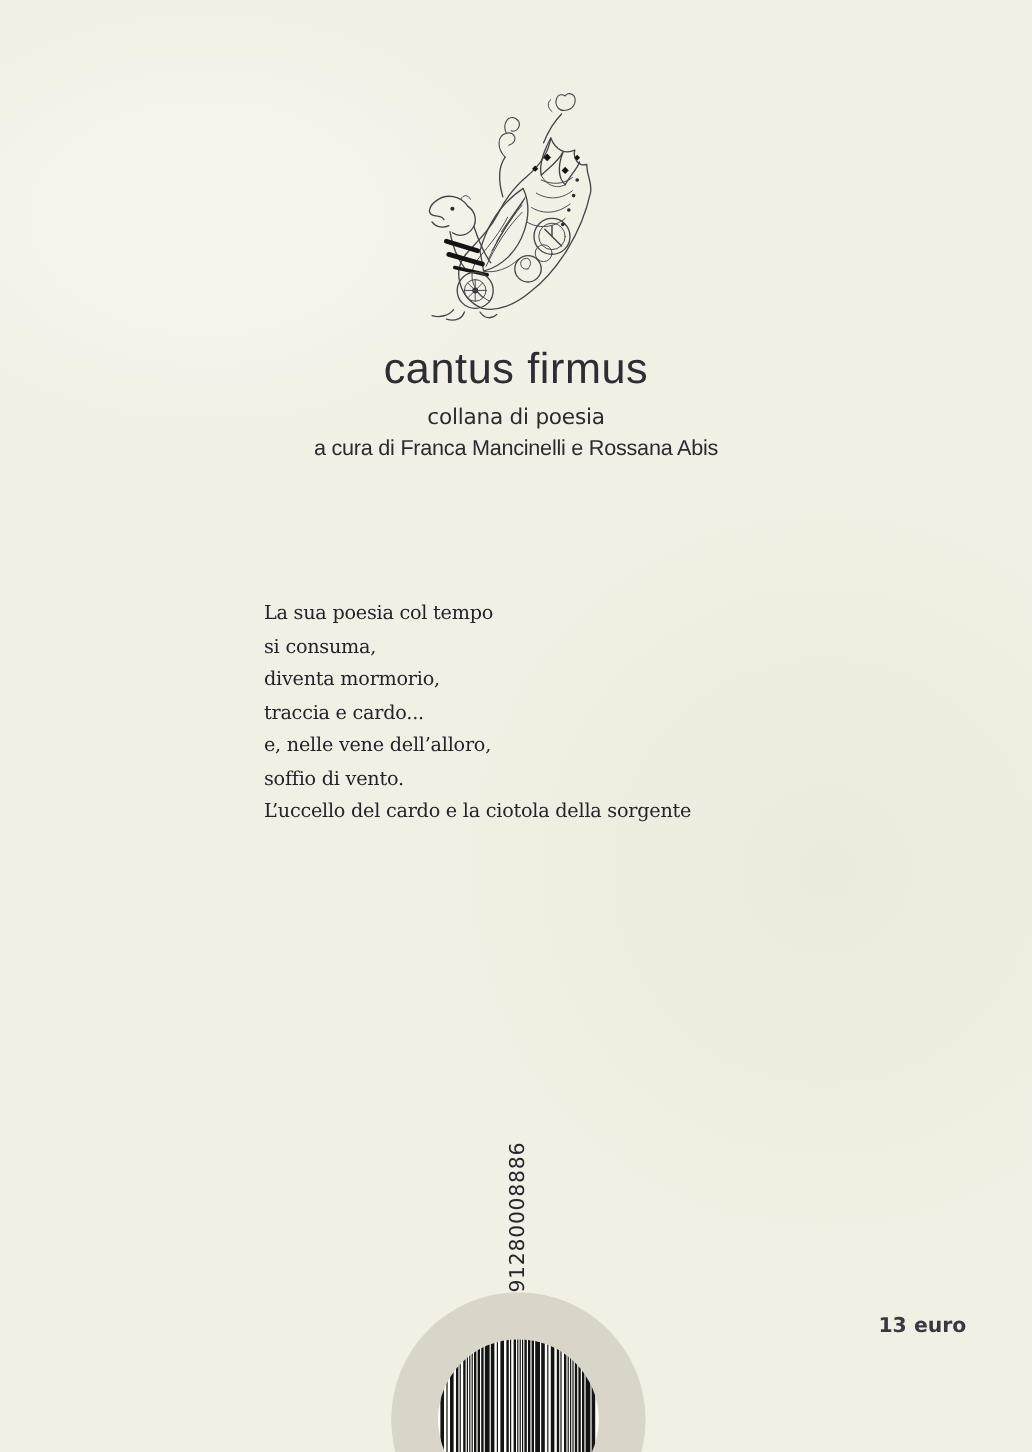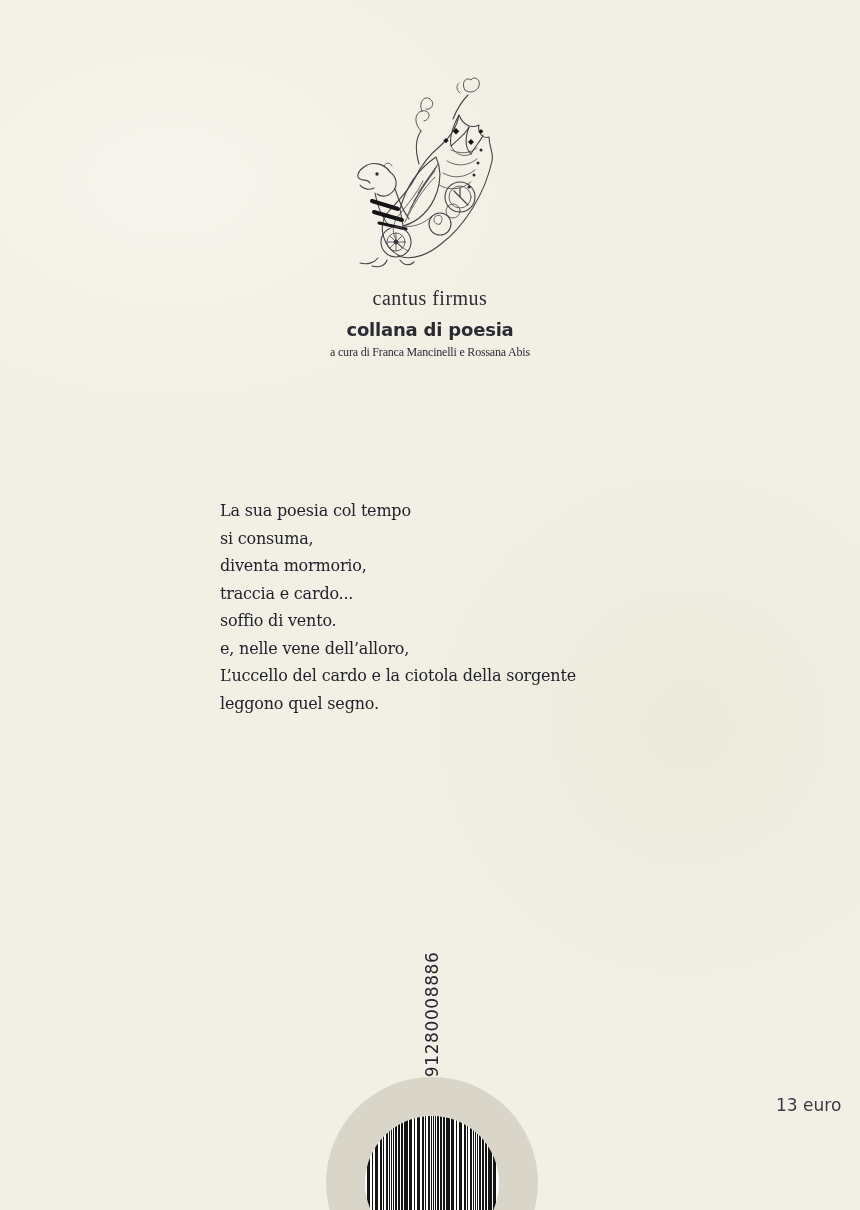--- a/index.html
+++ b/index.html
@@ -28,39 +28,38 @@
   }
 
   
   .header-block {
     position: absolute;
     left: 0; right: 0;
     top: 287px;
     text-align: center;
   }
   .series-title {
-    font-family: Liberation Serif, serif;
-    font-size: 20px;
+    font-family: Liberation Sans, sans-serif;
+    font-size: 36px;
     letter-spacing: 0.5px;
     color: #2e2c35;
     line-height: 1.1;
   }
   .series-subtitle {
     margin-top: 10px;
     font-family: "DejaVu Sans", sans-serif;
     font-size: 18px;
     letter-spacing: -0.2px;
     color: #2b2a33;
     line-height: 1.25;
-    font-weight: bold;
   }
   .editors-line {
     margin-top: 3px;
-    font-family: Liberation Serif, serif;
-    font-size: 12px;
+    font-family: Liberation Sans, sans-serif;
+    font-size: 18px;
     letter-spacing: -0.2px;
     color: #2b2a33;
     line-height: 1.25;
   }
 
   
   .poem {
     position: absolute;
     left: 220px;
     top: 497px;
@@ -116,25 +115,26 @@
     height: 134px;
     display: flex;
     justify-content: center;
     align-items: stretch;
   }
   .bar { height: 100%; background: #141414; flex: 0 0 auto; }
 
   
   .price {
     position: absolute;
-    left: 776px;
+    left: 732px;
     top: 1095px;
     font-family: "DejaVu Sans", sans-serif;
     font-size: 17px;
     color: #3a3943;
+    font-weight: bold;
   }
 </style>
 </head>
 <body>
 
 <div class="page">
 
   <div class="ornament">
     <svg viewBox="0 0 148 192" width="148" height="192" xmlns="http://www.w3.org/2000/svg">
       <g fill="none" stroke="#45424a" stroke-width="1.1" stroke-linecap="round" stroke-linejoin="round">
@@ -215,26 +215,25 @@
     <div class="series-subtitle">collana di poesia</div>
     <div class="editors-line">a cura di Franca Mancinelli e Rossana Abis</div>
   </div>
 
   <div class="poem">
     <div class="stanza">
       <div class="line">La sua poesia col tempo</div>
       <div class="line">si consuma,</div>
       <div class="line">diventa mormorio,</div>
       <div class="line">traccia e cardo...</div>
+      <div class="line">e, nelle vene dell’alloro,</div>
       <div class="line">soffio di vento.</div>
-      <div class="line">e, nelle vene dell’alloro,</div>
     </div>
     <div class="stanza">
       <div class="line">L’uccello del cardo e la ciotola della sorgente</div>
-      <div class="line">leggono quel segno.</div>
     </div>
   </div>
 
   <div class="isbn-vertical">9791280008886</div>
 
   <div class="barcode-ring"></div>
   <div class="barcode-hole">
     <div class="barcode">
         <div class="bar" style="width: 3px; margin-right: 2px;"></div>
         <div class="bar" style="width: 1px; margin-right: 2px;"></div>

